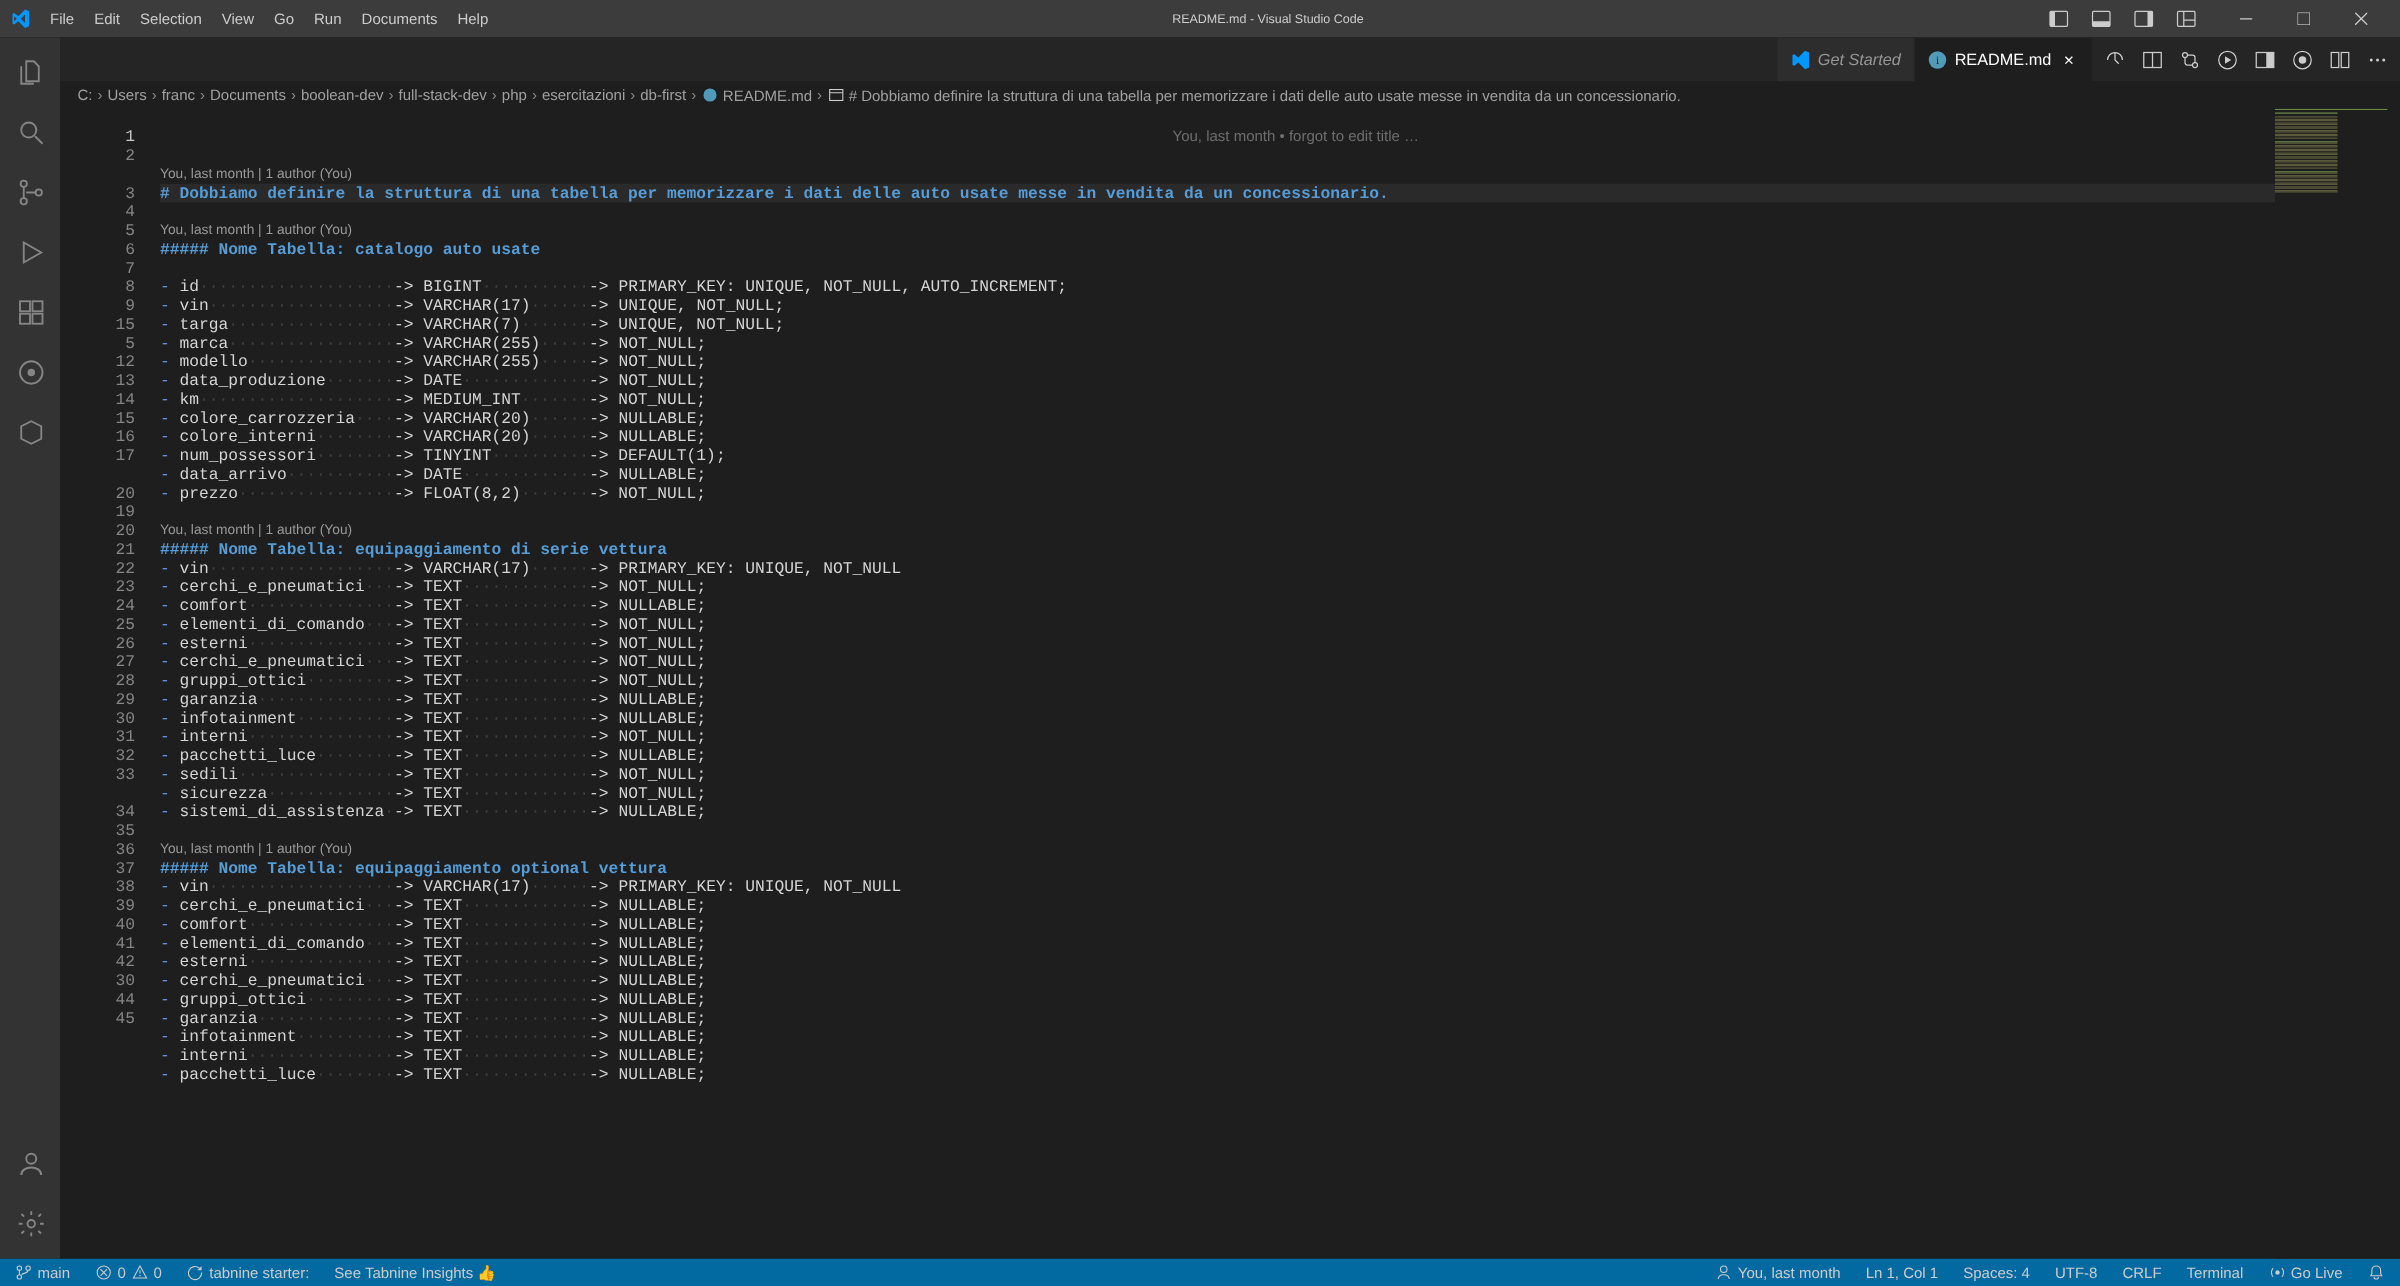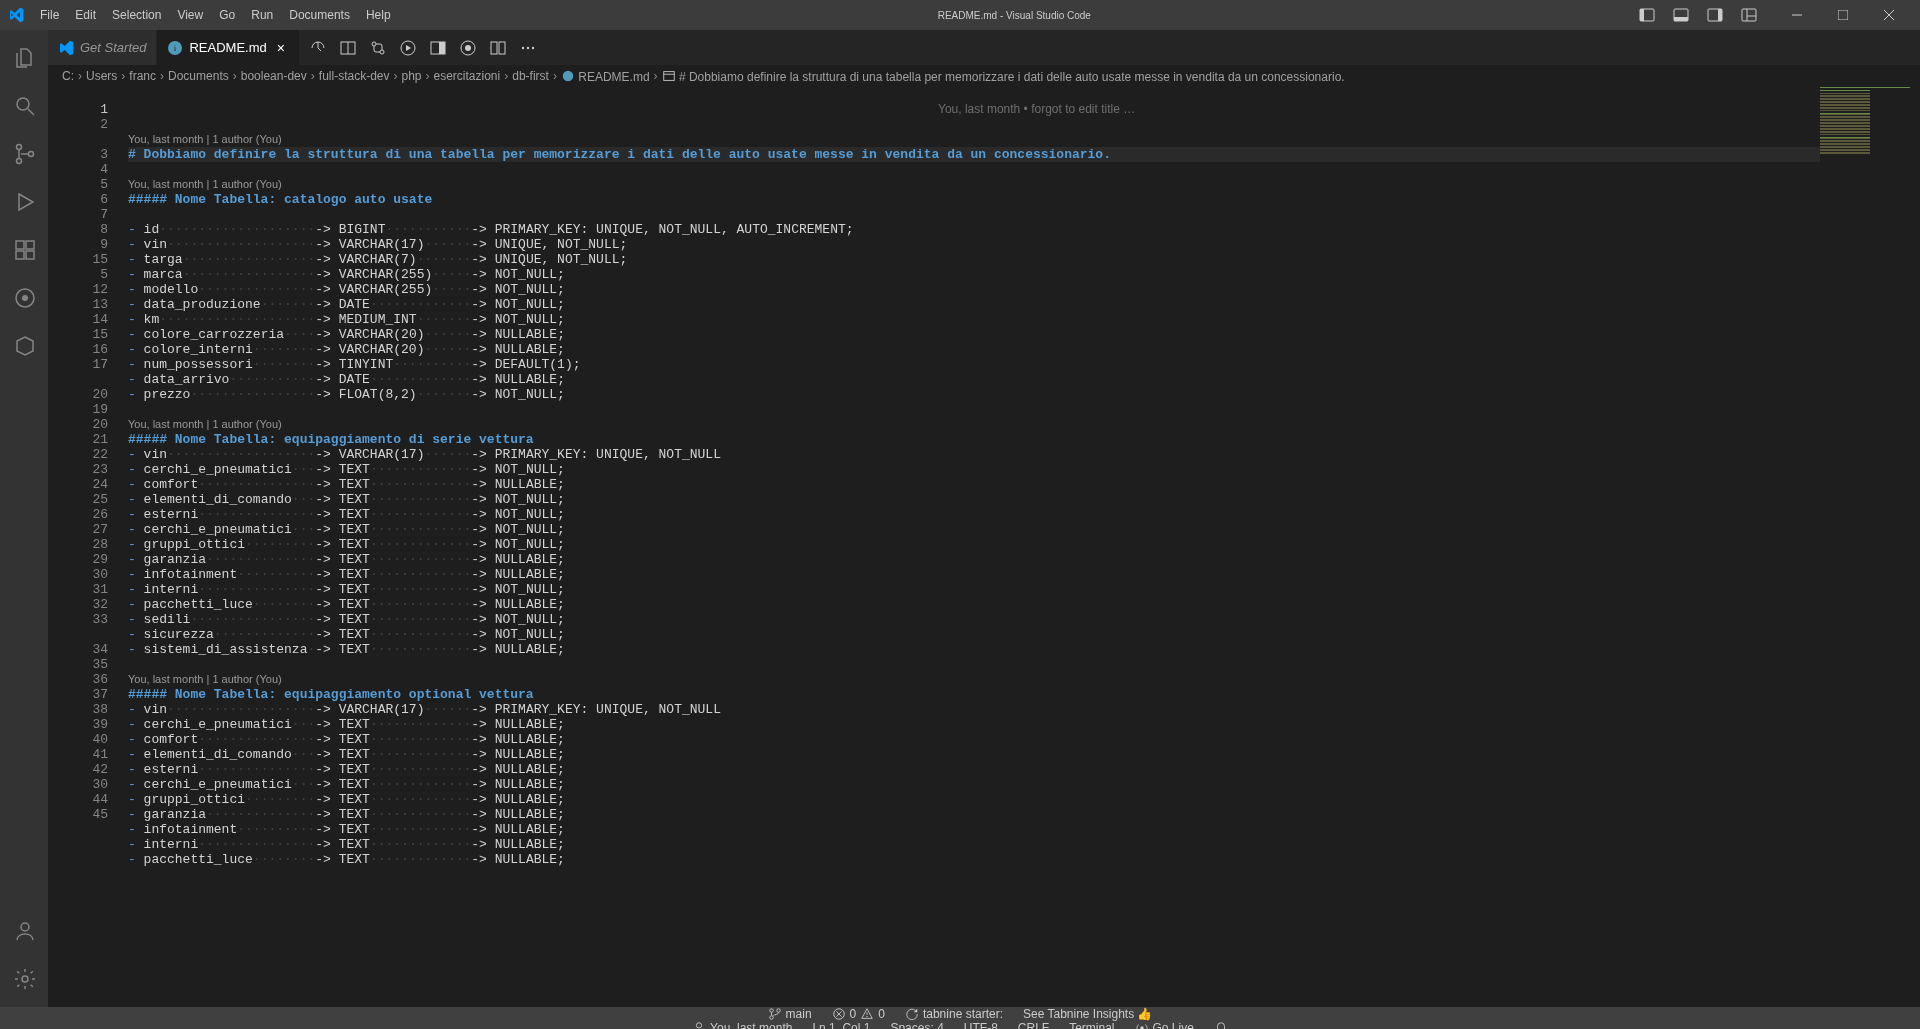--- a/index.html
+++ b/index.html
@@ -60,21 +60,21 @@
 
 
 .editor-area { flex: 1; display: flex; flex-direction: column; background: #1e1e1e; overflow: hidden; }
 
 
 .tabs {
   height: 35px;
   background: #252526;
   display: flex;
   align-items: stretch;
-  justify-content: flex-start;
+  justify-content: flex-end;
 }
 .tabs-left { display: flex; }
 .tab {
   display: flex;
   align-items: center;
   padding: 0 10px;
   gap: 6px;
   font-size: 13px;
   background: #2d2d2d;
   border-right: 1px solid #252526;
@@ -138,21 +138,21 @@
   font-size: 12px;
   padding: 0 8px;
 }
 .statusbar-left, .statusbar-right { display: flex; align-items: center; gap: 12px; }
 .status-item { display: flex; align-items: center; gap: 4px; cursor: pointer; padding: 0 4px; }
 .statusbar { background: #2d2d2d; }
 .statusbar-left .status-item, .statusbar-right .status-item { color: #cccccc; }
 .statusbar { font-size: 12px; }
 
 
-.statusbar { background: #404040; flex-direction: column; }
+.statusbar { background: #0369a1; }
 
 </style>
 </head>
 <body>
 
 <div class="titlebar">
   <div class="titlebar-left">
     <svg class="vscode-logo" viewBox="0 0 24 24">
         <path fill="#0098ff" d="M23 3l-5-2-8 8-5-4-2 1v12l2 1 5-4 8 8 5-2V3zM5 15V9l3 3-3 3zm13 2l-5-5 5-5v10z"></path>
       </svg>

